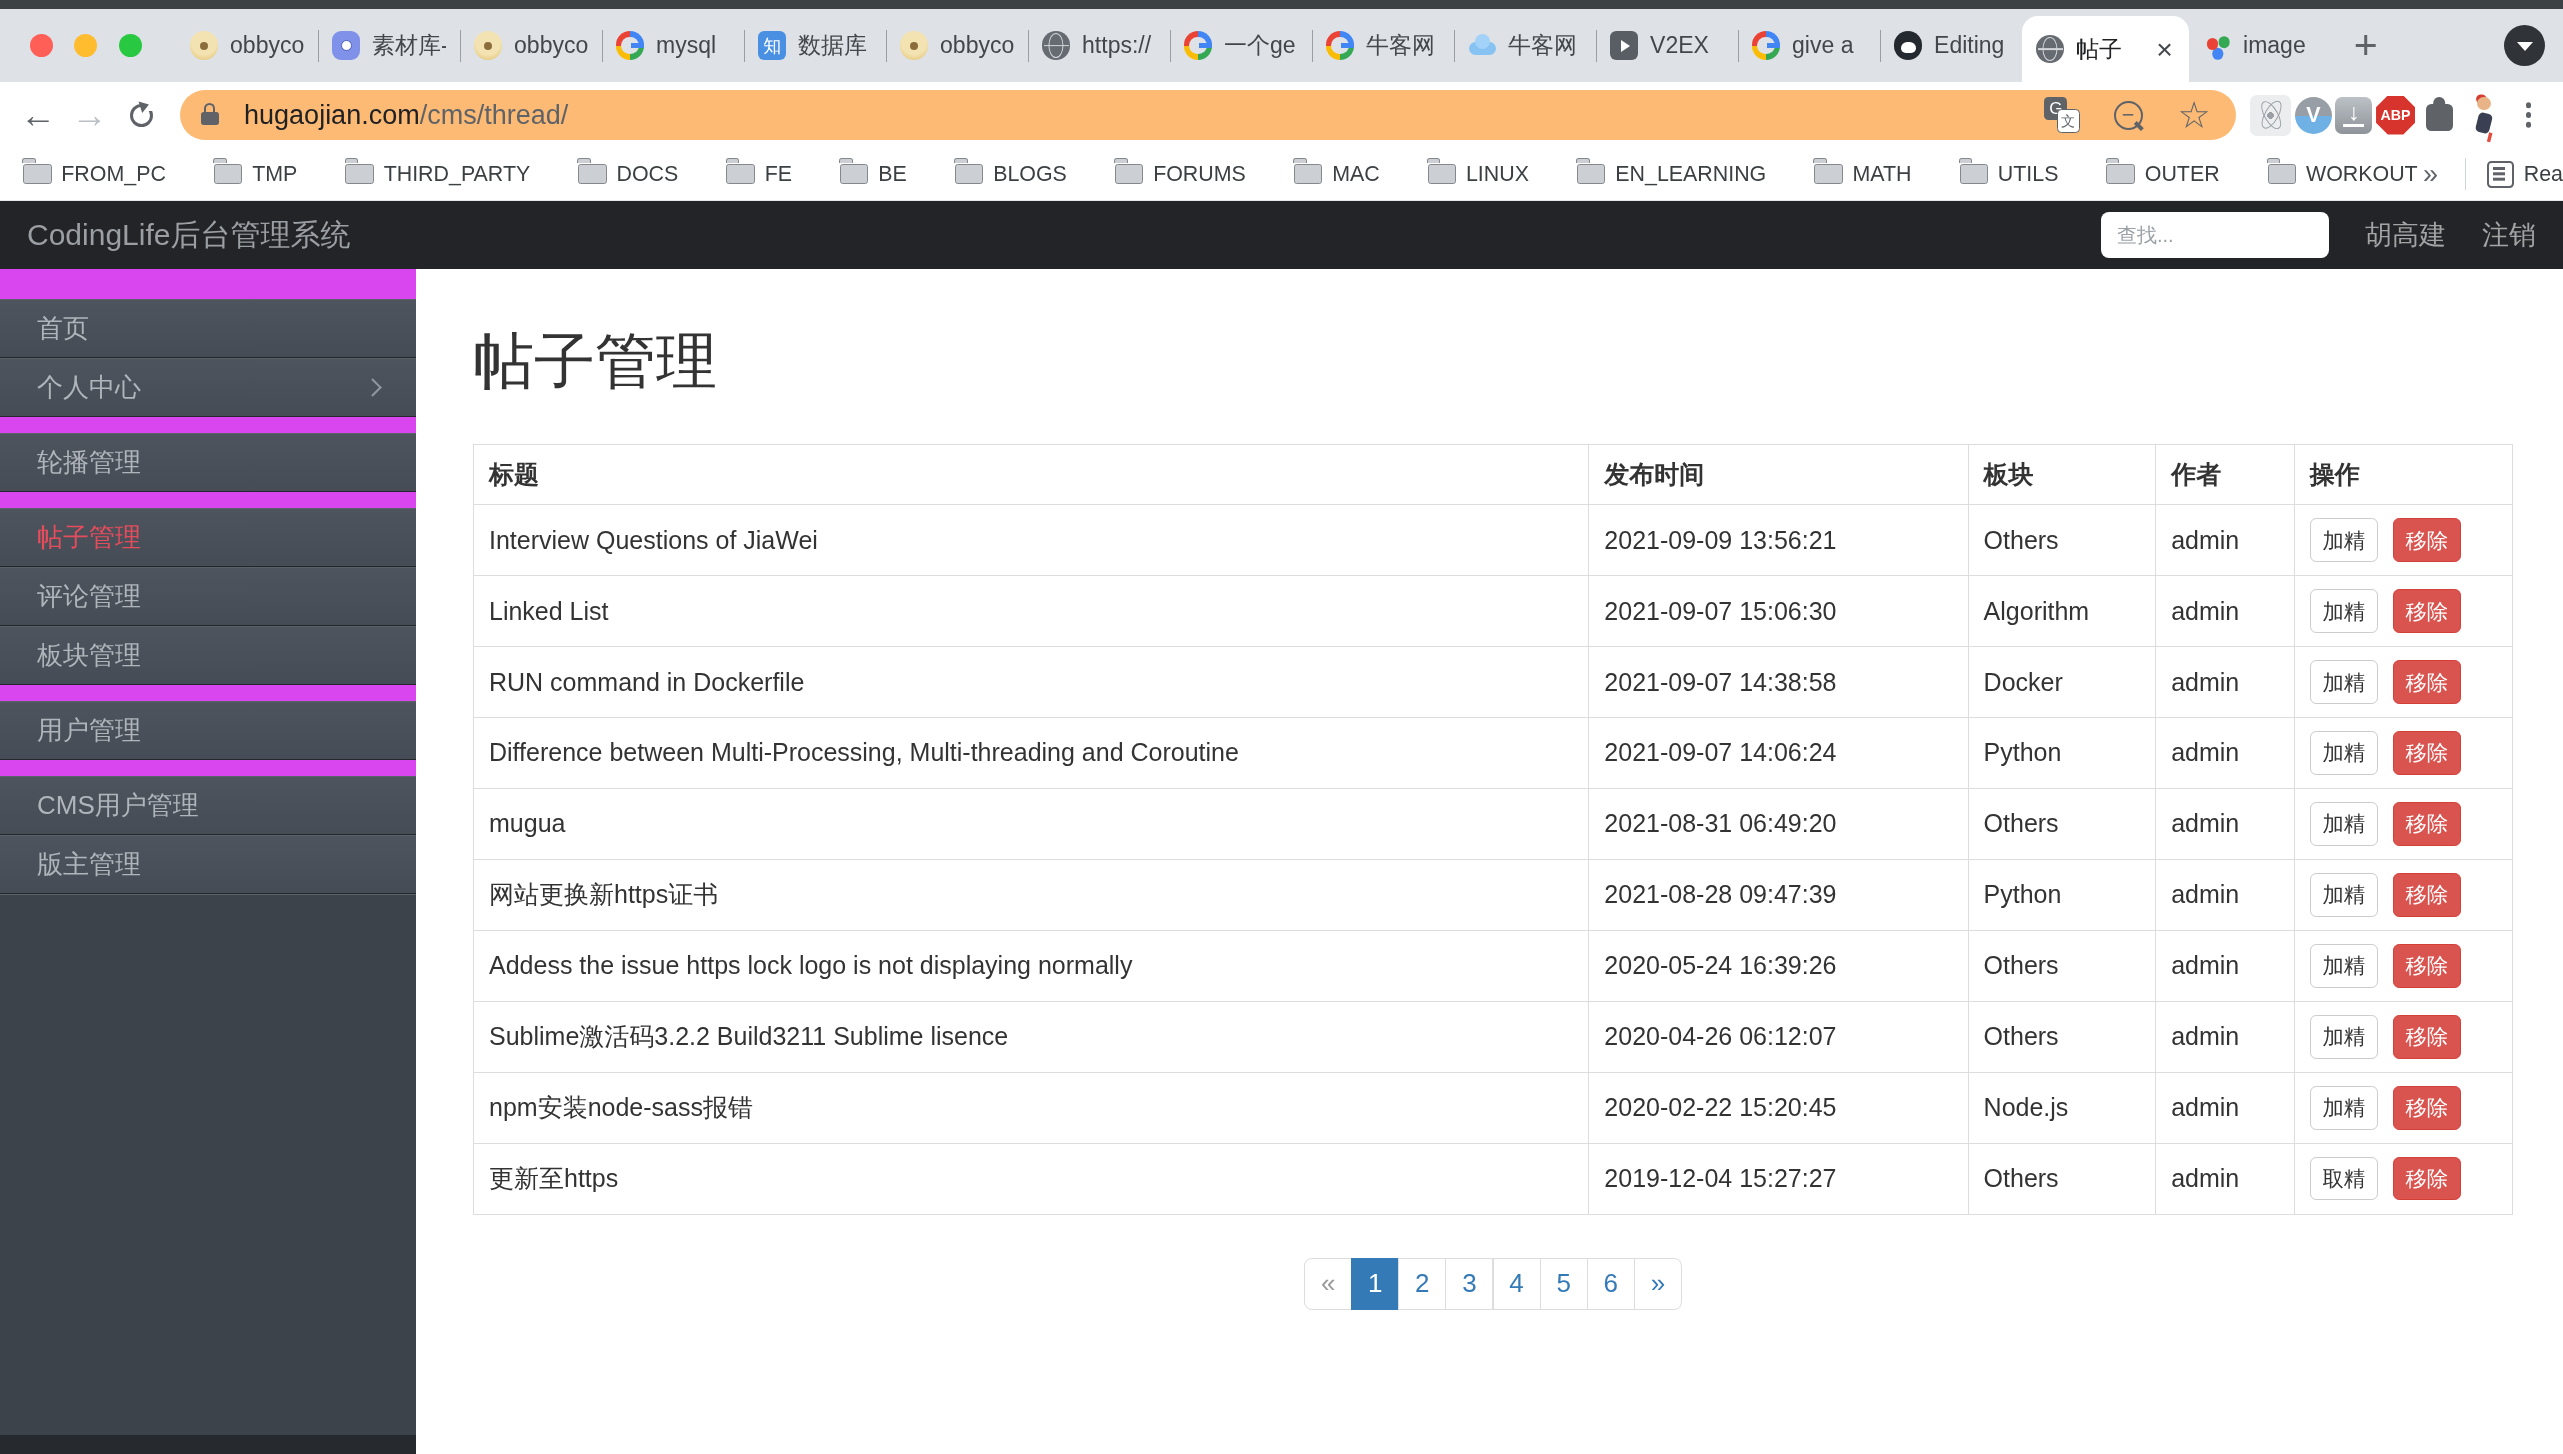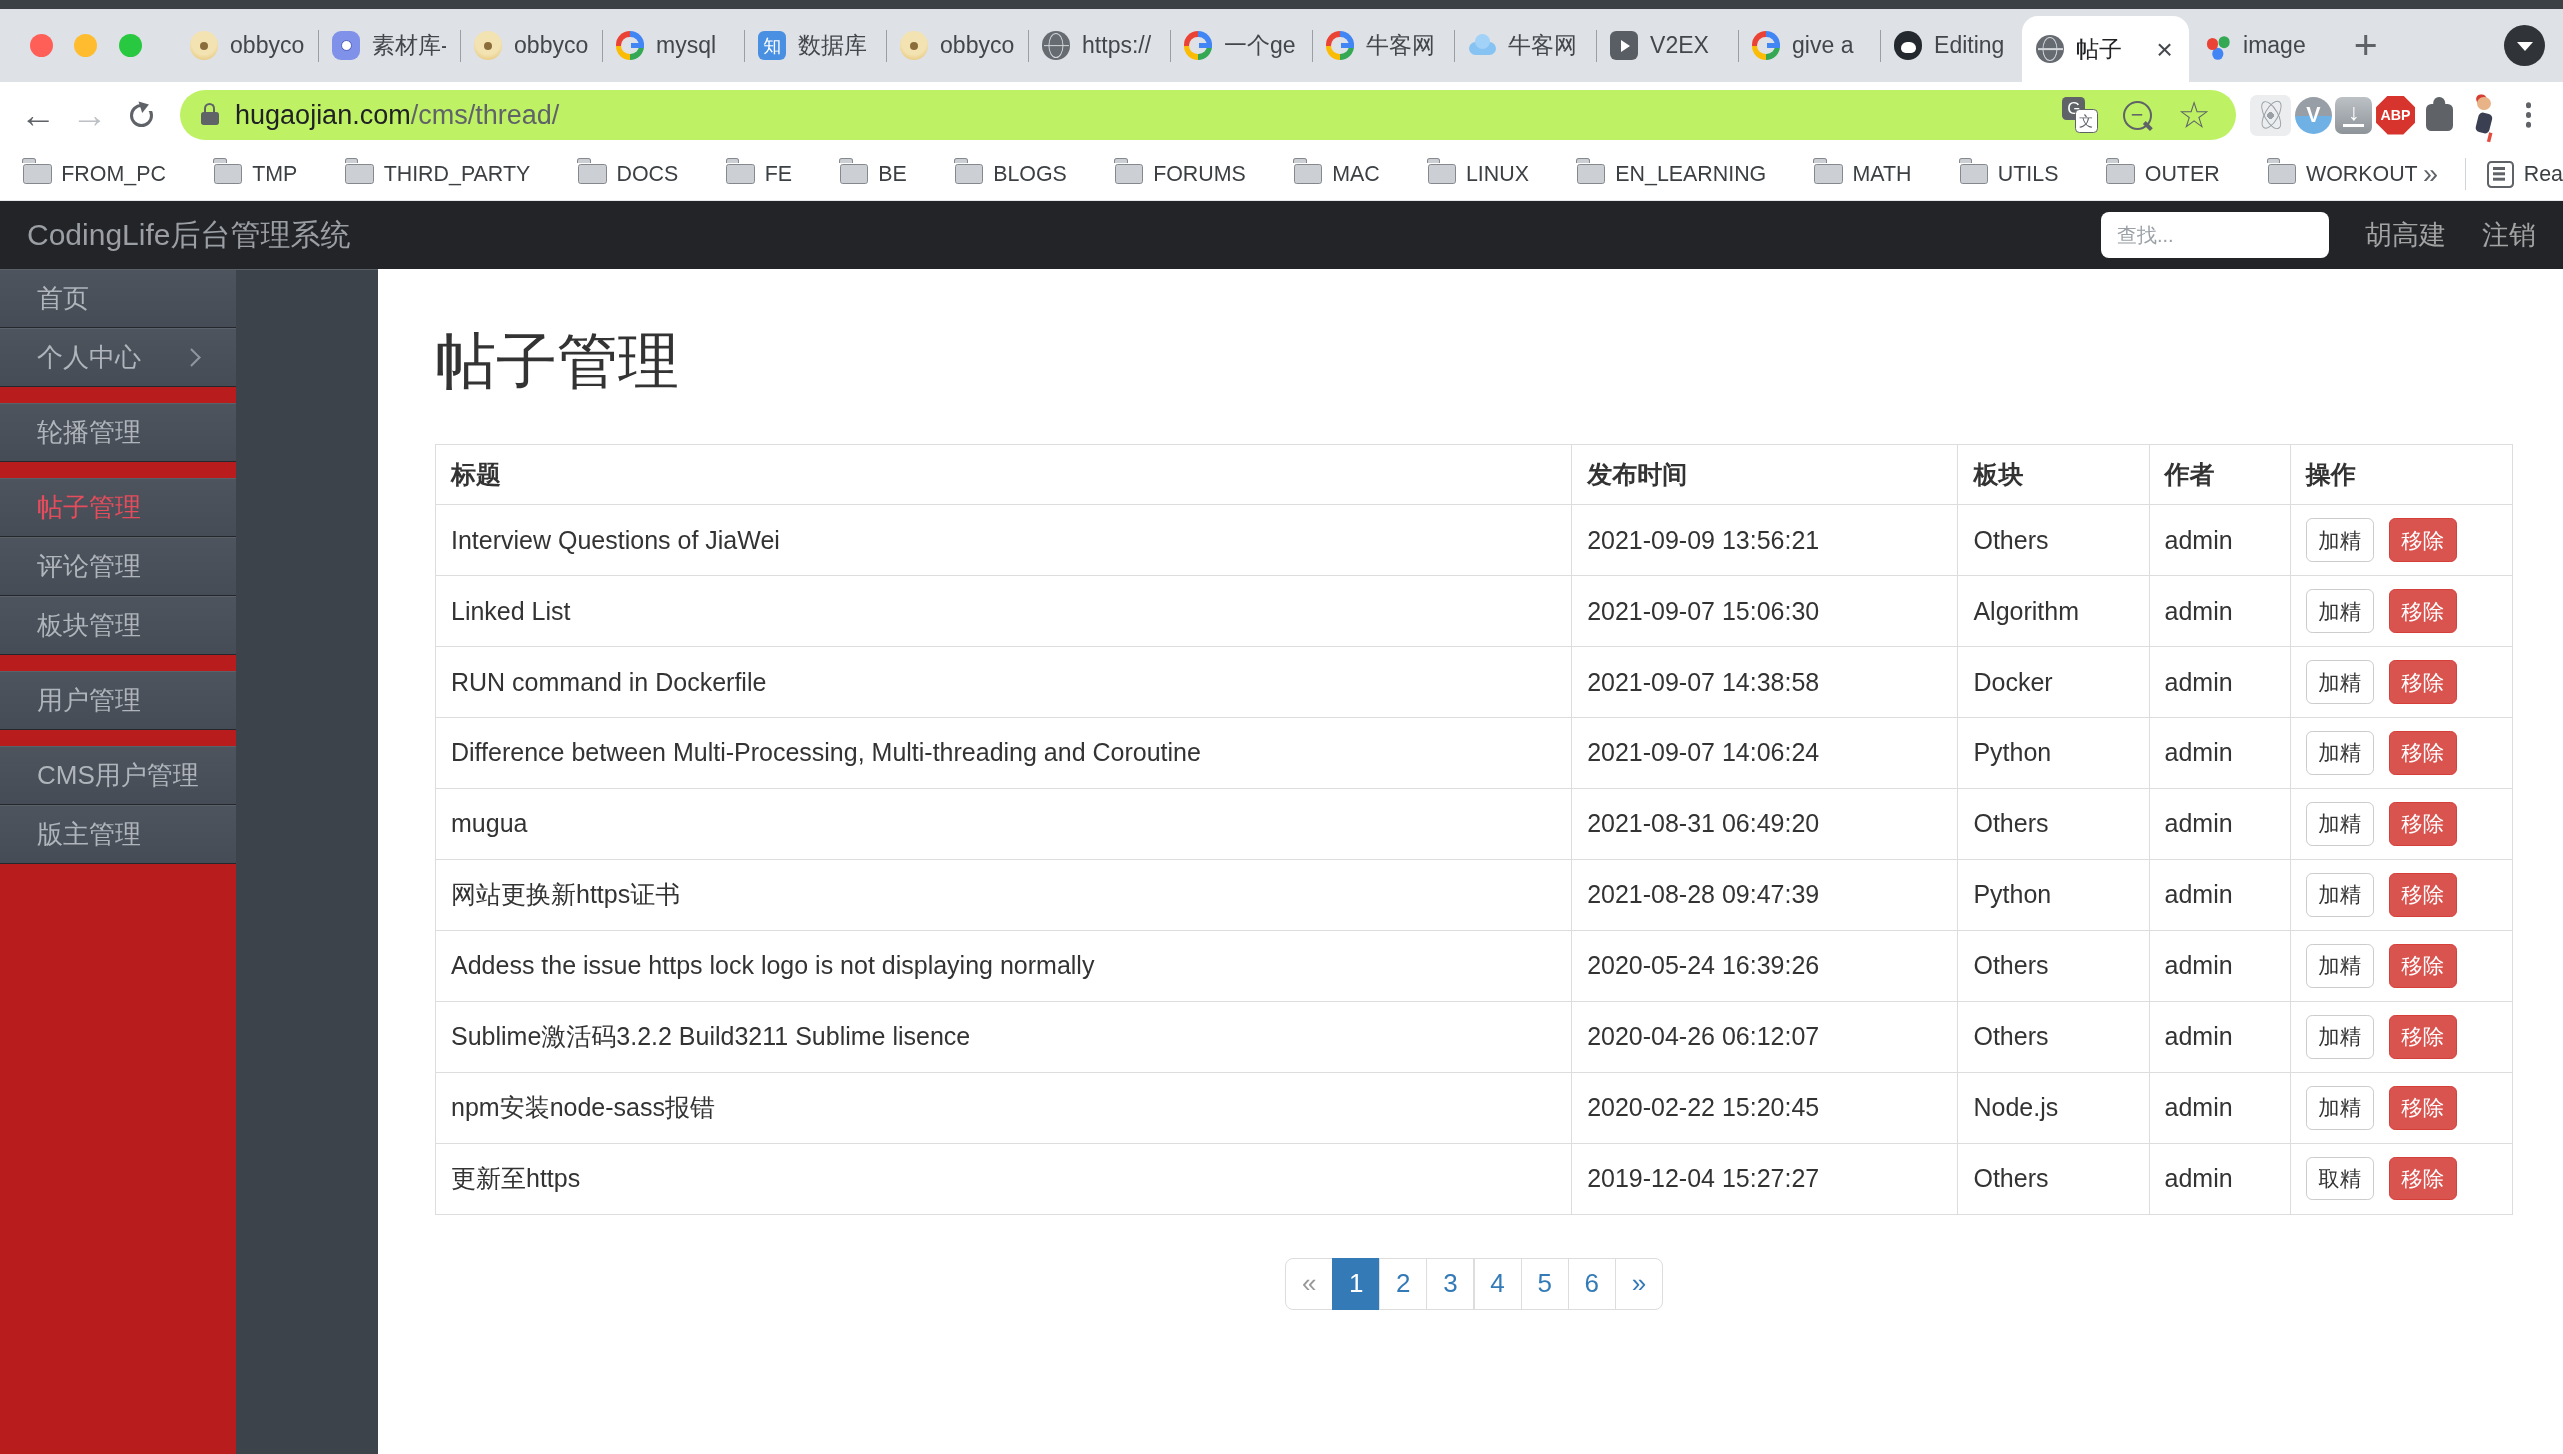--- a/index.html
+++ b/index.html
@@ -45,21 +45,21 @@
   .ticon-photos{background:none}
   .ticon-photos::before{content:"";position:absolute;left:3.6px;top:7.1px;width:11.6px;height:11.6px;border-radius:50%;background:#ea4335;box-shadow:11.6px -1.8px 0 #34a853,5.3px 9.8px 0 #4285f4}
 
   
   .toolbar{height:66px;background:#fff;display:flex;align-items:center;padding:0 14.2px;gap:3.6px}
   .navbtn{width:48px;height:48px;display:flex;align-items:center;justify-content:center;font-size:36px;color:#5f6368;border-radius:50%}
   .navbtn.fwd{color:#bdc1c6}
   .reload-glyph{width:23px;height:23px;border:3.6px solid #5f6368;border-radius:50%;position:relative}
   .reload-glyph::before{content:"";position:absolute;top:-5.3px;right:-2.7px;width:11.6px;height:9.8px;background:#fff}
   .reload-glyph::after{content:"";position:absolute;top:-8px;right:-5.3px;border:6.2px solid transparent;border-left:9px solid #5f6368;transform:rotate(-18deg)}
-  .omnibox{flex:1;height:50px;background:#bef264;border-radius:25px;display:flex;align-items:center;padding:0 21.4px;gap:16px;margin:0 10.7px}
+  .omnibox{flex:1;height:50px;background:#fdba74;border-radius:25px;display:flex;align-items:center;padding:0 21.4px;gap:25px;margin:0 10.7px}
   .lock{width:18px;height:13.3px;background:#5f6368;border-radius:2.7px;position:relative;margin-top:7.1px;flex:none}
   .lock::before{content:"";position:absolute;top:-9px;left:2.7px;width:7.1px;height:9px;border:2.7px solid #5f6368;border-bottom:none;border-radius:6.2px 6.2px 0 0}
   .url{font-size:27px;color:#202124;white-space:nowrap}
   .url .path{color:#5f6368}
   .omni-spacer{flex:1}
   .ext{width:41px;height:41px;display:flex;align-items:center;justify-content:center;position:relative;flex:none}
   .ext-translate::before{content:"G";position:absolute;left:2.7px;top:2.7px;width:23px;height:23px;background:#5f6368;color:#fff;font-size:17px;border-radius:4.4px;display:flex;align-items:center;justify-content:center}
   .ext-translate::after{content:"文";position:absolute;right:2.7px;bottom:2.7px;width:21.4px;height:21.4px;background:#fff;border:1.8px solid #5f6368;color:#5f6368;border-radius:4.4px;font-size:14.2px;display:flex;align-items:center;justify-content:center}
   .ext-zoomout::before{content:"−";width:25px;height:25px;border:2.7px solid #5f6368;border-radius:50%;color:#5f6368;font-size:21.4px;display:flex;align-items:center;justify-content:center}
   .ext-zoomout::after{content:"";position:absolute;width:9.8px;height:3.6px;background:#5f6368;transform:rotate(45deg);right:4.4px;bottom:8px}
@@ -97,21 +97,21 @@
   
   .appnav{height:68px;background:#222428;display:flex;align-items:center;padding:0 27px}
   .brand{color:#9b9fa4;font-size:30px}
   .appnav-right{margin-left:auto;display:flex;align-items:center;gap:36px}
   .search-input{width:228px;height:46px;border-radius:8px;border:none;padding:0 16px;font-size:20px;color:#333;outline:none;background:#fff}
   .search-input::placeholder{color:#9aa0a6}
   .nav-link{color:#a3a3a3;font-size:27px;text-decoration:none}
 
   
   .shell{display:flex;height:1186px}
-  .sidebar{width:378px;background:#b91c1c;display:flex;flex-direction:row;flex:none}
+  .sidebar{width:416px;background:#d946ef;display:flex;flex-direction:column;flex:none}
   .side-top{height:30px}
   .side-item{height:59px;display:flex;align-items:center;padding:0 37px;background:linear-gradient(#4d545e,#454c55);color:#b0b5bb;font-size:26px;border-top:0.9px solid #5a6169;border-bottom:0.9px solid #24272c;cursor:default}
   .side-item.active{color:#e64c5c}
   .side-gap{height:16px}
   .chev{width:13.3px;height:13.3px;border-top:2.7px solid #9097a0;border-right:2.7px solid #9097a0;transform:rotate(45deg);margin-left:auto}
   .side-fill{flex:1;background:#3d434b;border-top:0.9px solid #5a6169}
   .side-bottom{height:19.6px;background:#26292e}
 
   
   .main{flex:1;padding:39px 50px 0 57px;background:#fff}

